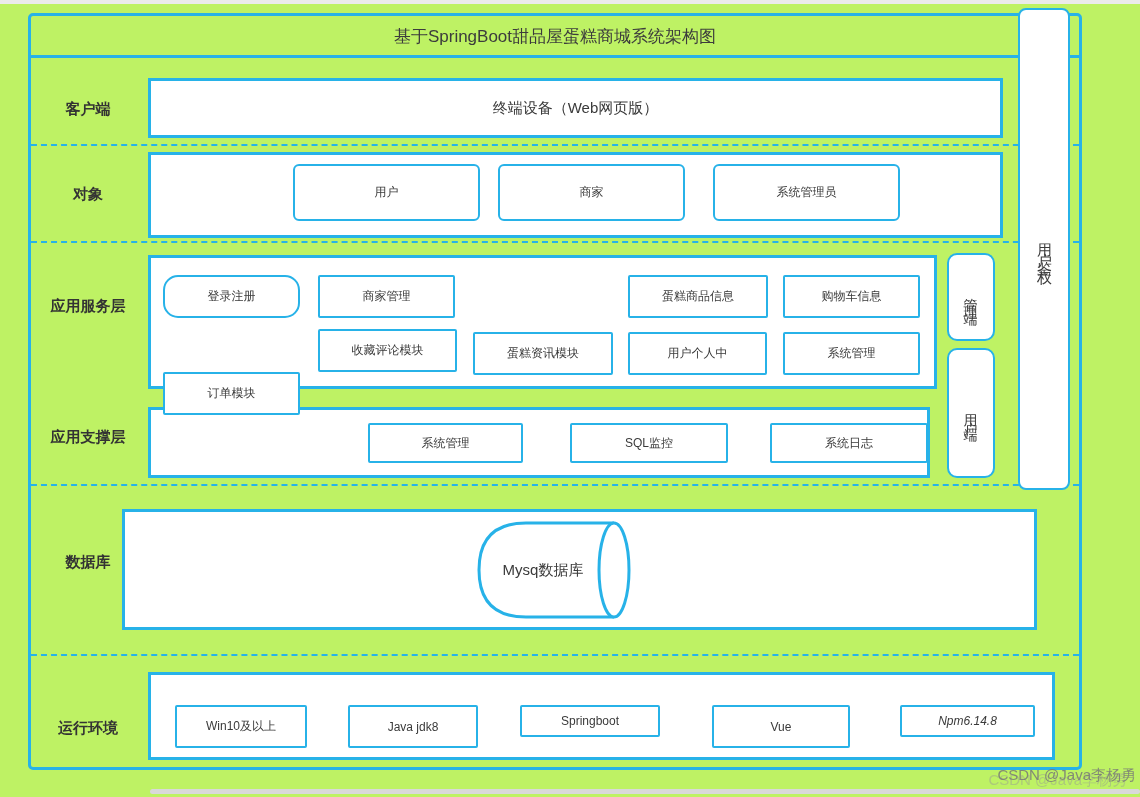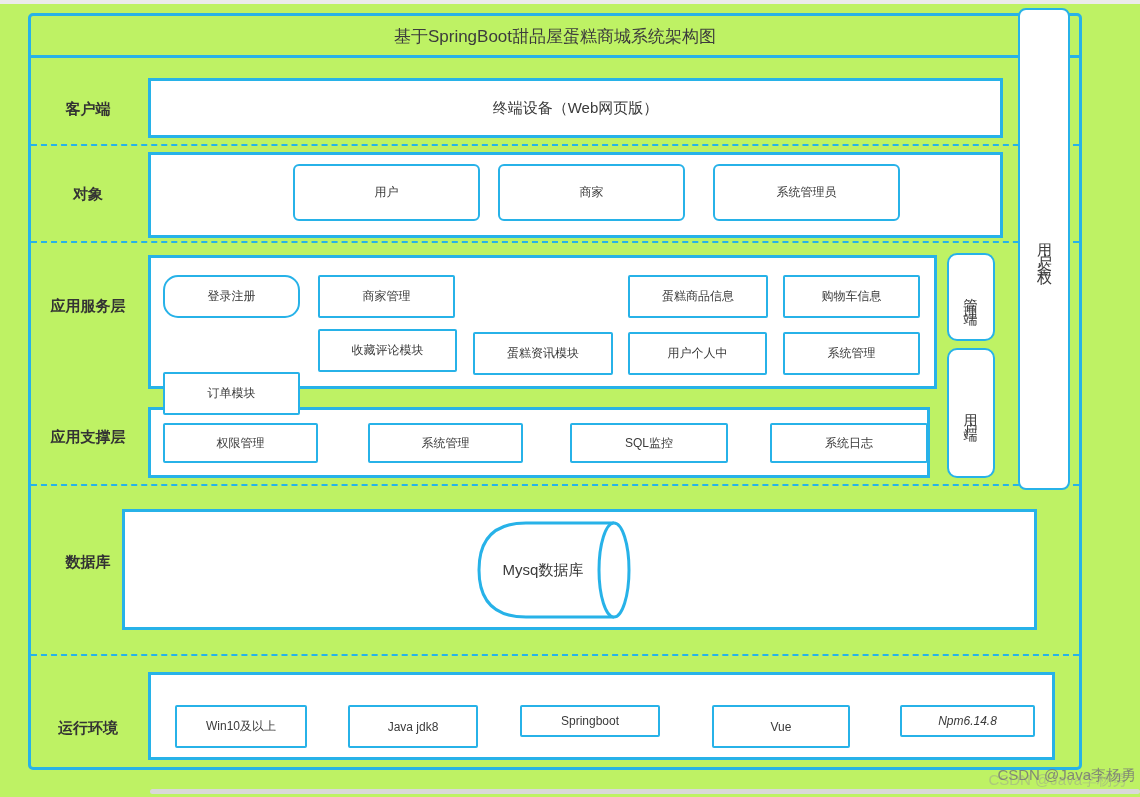--- a/index.html
+++ b/index.html
@@ -74,21 +74,20 @@
   <div class="ibox" style="left:318px;top:275px;width:137px;height:43px;">商家管理</div>
   <div class="ibox" style="left:628px;top:275px;width:140px;height:43px;">蛋糕商品信息</div>
   <div class="ibox" style="left:783px;top:275px;width:137px;height:43px;">购物车信息</div>
   <div class="ibox" style="left:163px;top:332px;width:137px;height:43px;margin-top:40px;">订单模块</div>
   <div class="ibox" style="left:318px;top:329px;width:139px;height:43px;">收藏评论模块</div>
   <div class="ibox" style="left:473px;top:332px;width:140px;height:43px;">蛋糕资讯模块</div>
   <div class="ibox" style="left:628px;top:332px;width:139px;height:43px;">用户个人中</div>
   <div class="ibox" style="left:783px;top:332px;width:137px;height:43px;">系统管理</div>
 
   <div class="sect" style="left:148px;top:407px;width:782px;height:71px;"></div>
-  <div class="ibox" style="left:163px;top:423px;width:155px;height:40px;">权限管理</div>
   <div class="ibox" style="left:368px;top:423px;width:155px;height:40px;">系统管理</div>
   <div class="ibox" style="left:570px;top:423px;width:158px;height:40px;">SQL监控</div>
   <div class="ibox" style="left:770px;top:423px;width:158px;height:40px;">系统日志</div>
 
   <div class="sect" style="left:122px;top:509px;width:915px;height:121px;"></div>
   <svg class="cyl" style="left:470px;top:520px;" width="164" height="100" viewBox="0 0 164 100">
     <path d="M144 3 H56 Q9 3 9 50 Q9 97 56 97 H144" fill="#fff" stroke="#27b2e8" stroke-width="3"></path>
     <ellipse cx="144" cy="50" rx="15" ry="47" fill="#fff" stroke="#27b2e8" stroke-width="3"></ellipse>
   </svg>
   <div class="cyl-label" style="left:478px;top:558px;width:130px;height:24px;">Mysq数据库</div>

